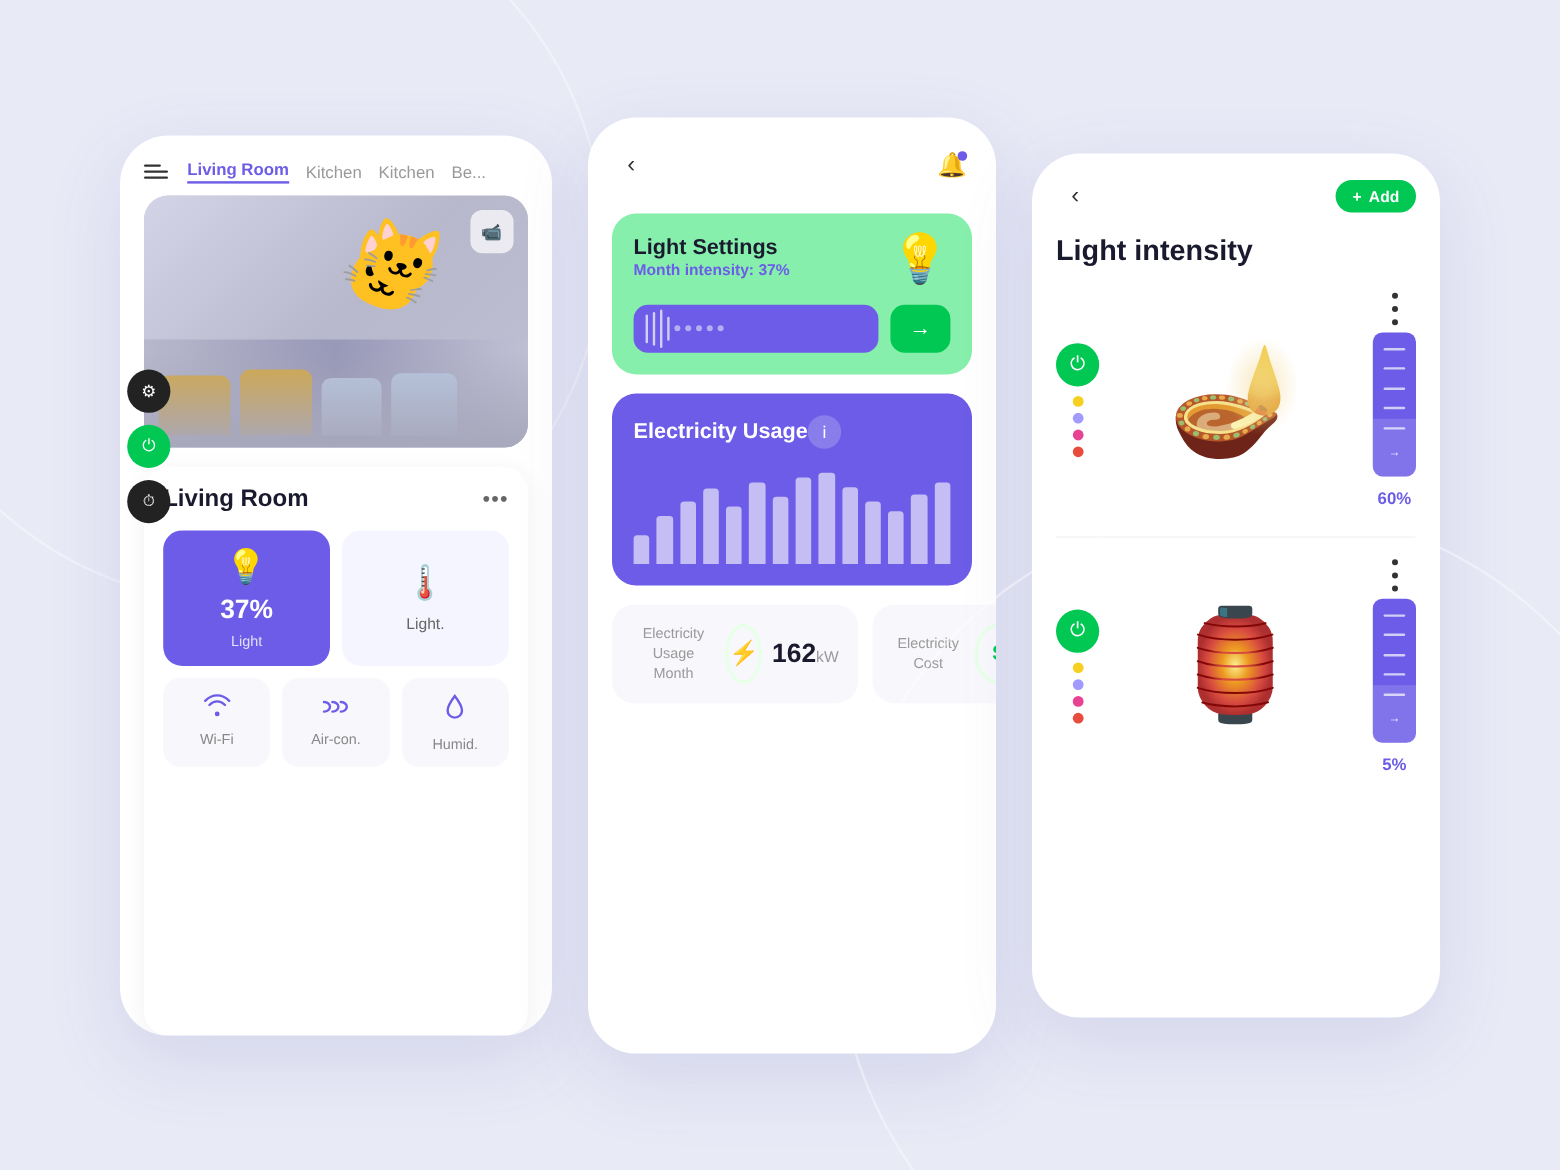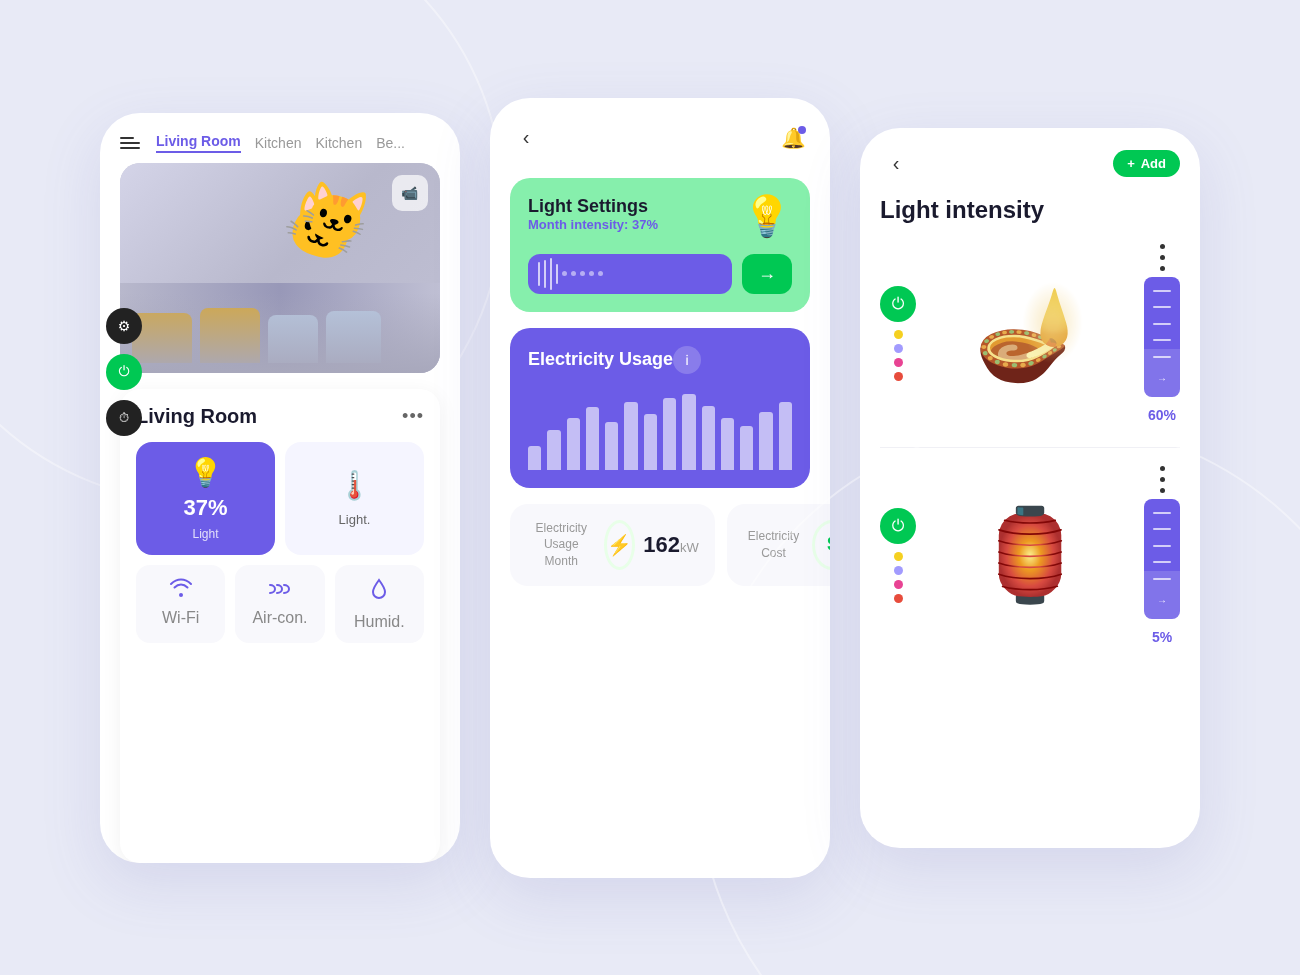--- a/index.html
+++ b/index.html
@@ -197,21 +197,21 @@
       grid-template-columns: 1fr 1fr 1fr;
       gap: 10px;
     }
     .control-item {
       display: flex; flex-direction: column; align-items: center; gap: 6px;
       padding: 12px 8px;
       background: #f8f8fc;
       border-radius: 14px;
     }
     .control-icon { font-size: 22px; color: #6c5ce7; }
-    .control-name { font-size: 16px; color: #888; }
+    .control-name { font-size: 12px; color: #888; }
 
     
     .phone2 {
       width: 340px;
       height: 780px;
       display: flex;
       flex-direction: column;
       padding: 24px 20px;
     }
 

